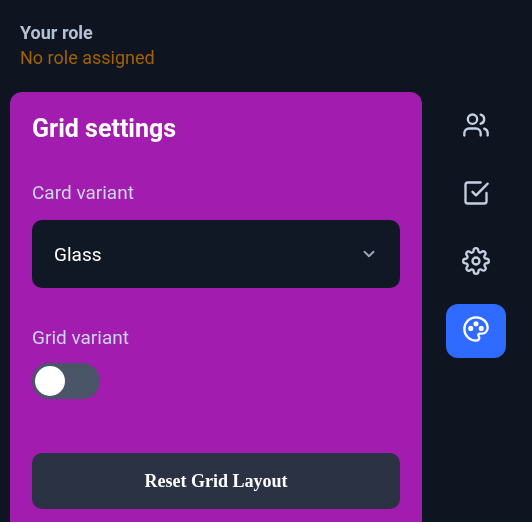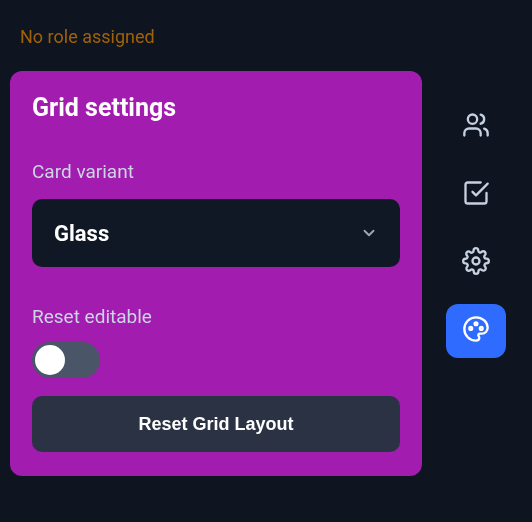--- a/index.html
+++ b/index.html
@@ -58,22 +58,22 @@
     background: #101725;
     border-radius: 10px;
     height: 68px;
     display: flex;
     align-items: center;
     justify-content: space-between;
     padding: 0 22px;
     cursor: pointer;
   }
   .select-value {
-    font-size: 22px;
-    font-weight: 700;
+    font-size: 19px;
+    font-weight: 400;
     color: #ffffff;
   }
   .chev {
     width: 18px;
     height: 18px;
     display: flex;
     align-items: center;
     justify-content: center;
   }
   .toggle {
@@ -88,30 +88,31 @@
   .toggle-thumb {
     position: absolute;
     left: 3px;
     top: 3px;
     width: 30px;
     height: 30px;
     background: #ffffff;
     border-radius: 50%;
   }
   .reset-btn {
-    margin-top: 18px;
+    margin-top: 54px;
     width: 100%;
     height: 56px;
     border: none;
     background: #2a3244;
     color: #ffffff;
     font-size: 18px;
     font-weight: 700;
     border-radius: 10px;
     cursor: pointer;
+    font-family: Liberation Serif, serif;
   }
   
   .rail {
     position: absolute;
     right: 22px;
     top: 100px;
     width: 68px;
     display: flex;
     flex-direction: column;
     gap: 14px;
@@ -133,37 +134,38 @@
   }
   .rail-item svg { width: 28px; height: 28px; }
 </style>
 </head>
 <body>
 
 <div class="wrap">
 
   <div class="panel">
     <div class="role-block">
+      <div class="role-title">Your role</div>
       <div class="role-value">No role assigned</div>
     </div>
 
     <div class="settings-card">
       <div class="settings-title">Grid settings</div>
 
       <div class="field-label">Card variant</div>
       <div class="select">
         <span class="select-value">Glass</span>
         <span class="chev">
           <svg viewBox="0 0 24 24" fill="none" stroke="#9aa7bb" stroke-width="2.5" stroke-linecap="round" stroke-linejoin="round">
               <polyline points="6 9 12 15 18 9"></polyline>
             </svg>
         </span>
       </div>
 
-      <div class="field-label">Reset editable</div>
+      <div class="field-label">Grid variant</div>
       <div class="toggle">
         <div class="toggle-thumb"></div>
       </div>
 
       <button class="reset-btn">Reset Grid Layout</button>
     </div>
   </div>
 
   <div class="rail">
     <div class="rail-item">

